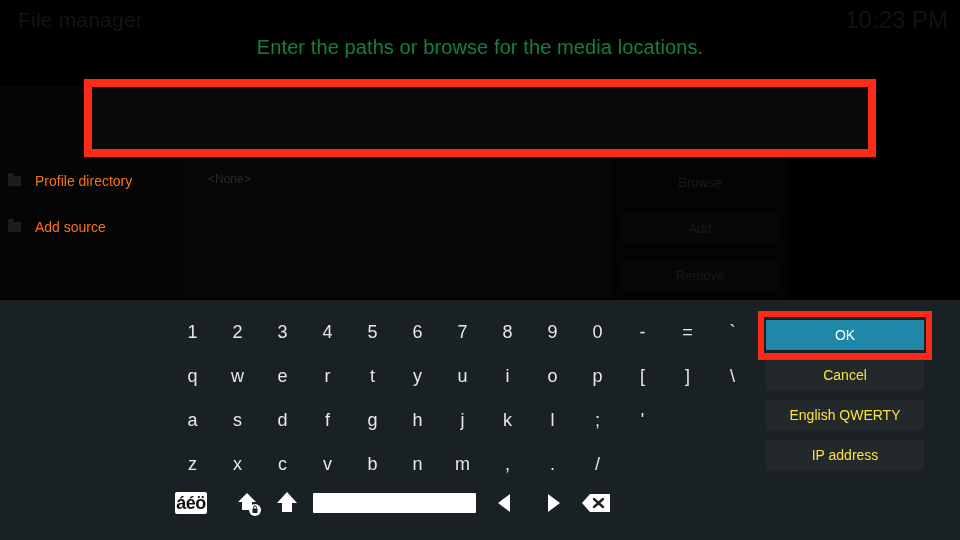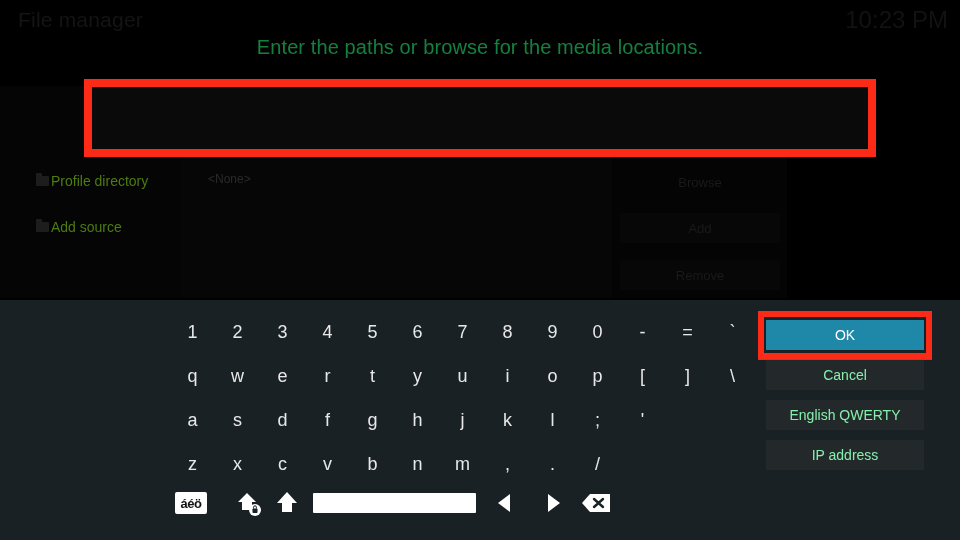--- a/index.html
+++ b/index.html
@@ -35,22 +35,22 @@
     position: absolute; left: 182px; top: 86px; width: 430px; height: 212px;
     background: #060606;
   }
   #bg-panel-right {
     position: absolute; left: 612px; top: 86px; width: 175px; height: 212px;
     background: #040404;
   }
 
   .bg-row {
     position: absolute; left: 8px;
-    display: flex; align-items: center; gap: 2px;
-    font-size: 14px; color: #4d7c0f; margin-left: 28px;
+    display: flex; align-items: center; gap: 14px;
+    font-size: 14px; color: #f97316;
   }
   .bg-folder-icon {
     width: 13px; height: 10px; background: #1d1d1d;
     border-radius: 1px; position: relative; flex: none;
   }
   .bg-folder-icon::before {
     content: ""; position: absolute; left: 0; top: -3px;
     width: 6px; height: 3px; background: #1d1d1d; border-radius: 1px 1px 0 0;
   }
   #bg-none {
@@ -117,38 +117,38 @@
     font-size: 18px; color: #e8e8e8; cursor: default;
   }
 
   
   .fn-key {
     position: absolute; height: 30px;
     display: flex; align-items: center; justify-content: center;
   }
   #key-symbols {
     left: 175px; top: 0; width: 32px; height: 22px;
-    background: #fff; color: #111; font-size: 13px; font-weight: bold;
+    background: #fff; color: #111; font-size: 18px; font-weight: bold;
     border-radius: 2px; letter-spacing: -0.5px;
   }
   #key-capslock { left: 232px; top: -5px; width: 34px; height: 32px; }
   #key-shift    { left: 270px; top: -5px; width: 34px; height: 32px; }
   #key-space {
     left: 313px; top: 1px; width: 163px; height: 20px;
     background: #ffffff; border-radius: 1px;
   }
   #key-left  { left: 492px; top: -2px; width: 26px; height: 26px; }
   #key-right { left: 540px; top: -2px; width: 26px; height: 26px; }
   #key-backspace { left: 580px; top: -2px; width: 32px; height: 26px; }
 
   
   .act-btn {
     position: absolute; left: 766px; width: 158px; height: 30px;
     display: flex; align-items: center; justify-content: center;
-    font-size: 14px; color: #86efac;
+    font-size: 14px; color: #fde047;
     background: #23292b;
   }
   #act-ok {
     top: 320px; background: #1f87a8; color: #ffffff;
   }
   #act-ok-highlight {
     position: absolute; left: 758px; top: 311px;
     width: 174px; height: 48px;
     border: 6px solid #fc2b17;
   }

